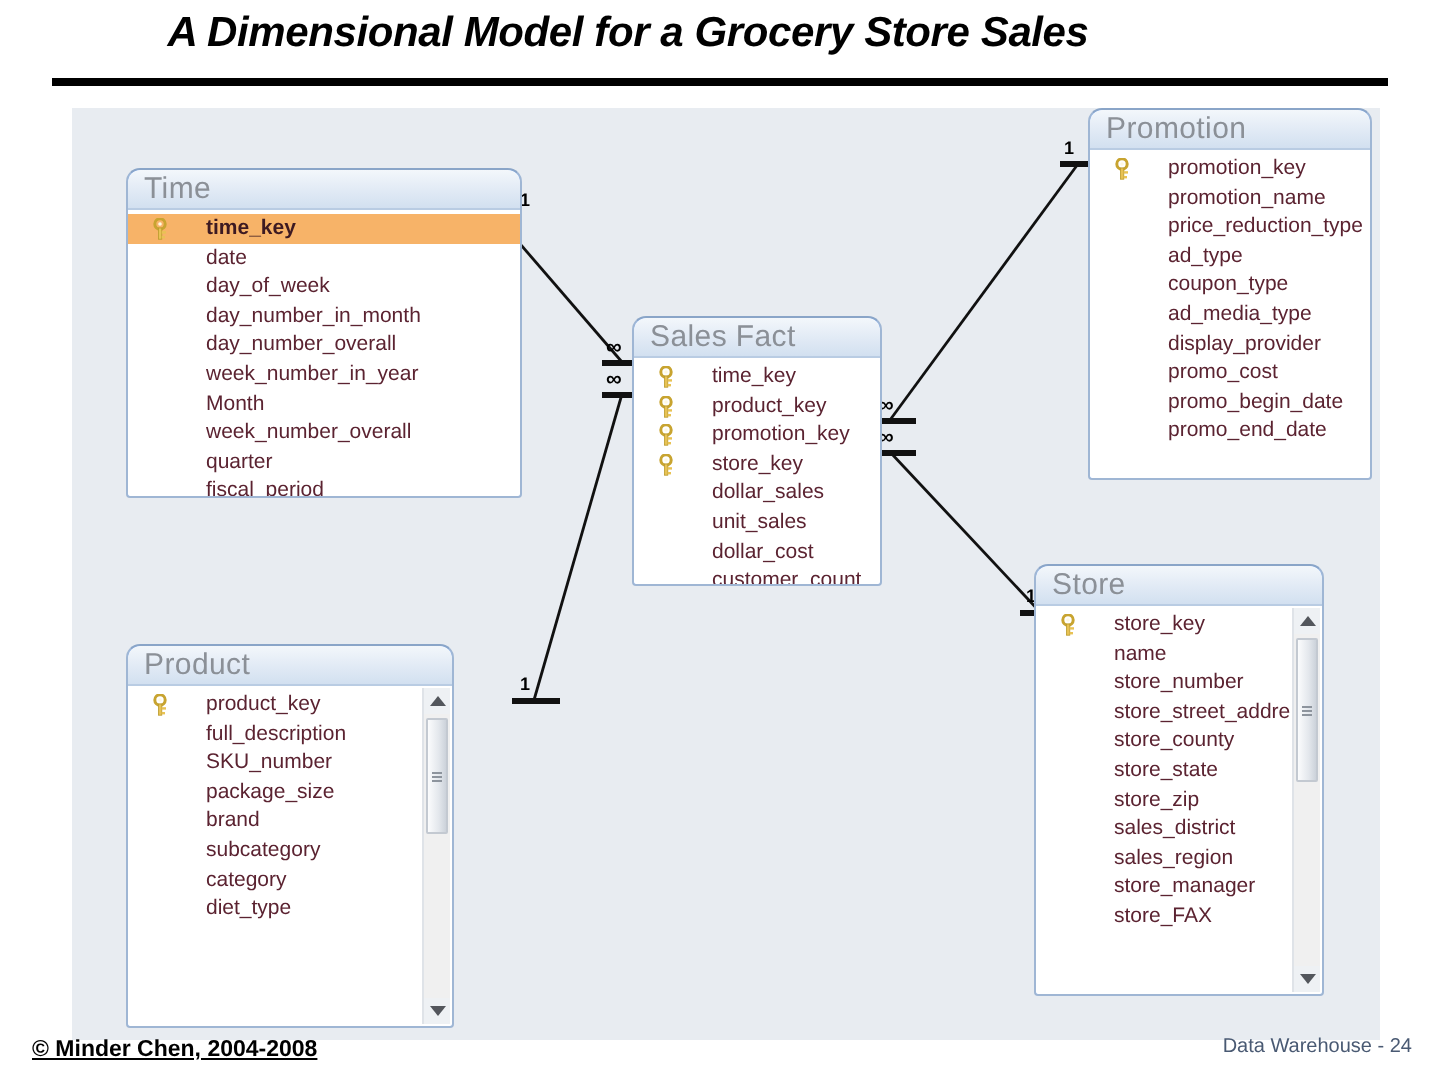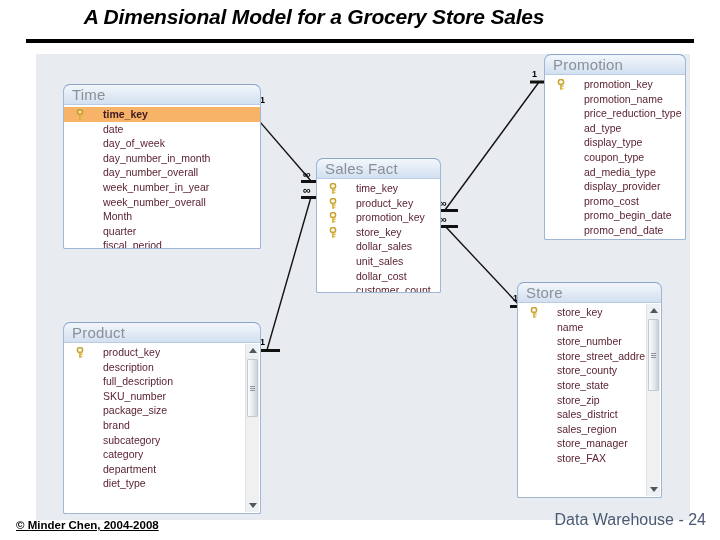--- a/index.html
+++ b/index.html
@@ -150,21 +150,21 @@
     left: 16px; bottom: 9px;
     font-size: 11.5px;
     font-weight: bold;
     color: #000000;
     white-space: nowrap;
     text-decoration: underline;
   }
   #footer-right {
     position: absolute;
     right: 14px; bottom: 11px;
-    font-size: 16px;
+    font-size: 10px;
     color: #4a5a73;
     white-space: nowrap;
   }
 </style>
 </head>
 <body>
 
 <div id="slide-title">A Dimensional Model for a Grocery Store Sales</div>
 <div id="title-rule"></div>
 
@@ -208,47 +208,45 @@
             <circle cx="5" cy="3" r="0.9" fill="#fff9e0"></circle>
             <rect x="4.2" y="5" width="1.7" height="5.6" fill="#e8c254" stroke="#b99a2c" stroke-width="0.4"></rect>
             <rect x="5.9" y="6.6" width="2.1" height="1.2" fill="#e8c254"></rect>
             <rect x="5.9" y="9" width="1.6" height="1.2" fill="#e8c254"></rect>
           </svg><span>time_key</span></div>
         <div class="fld"><span>date</span></div>
         <div class="fld"><span>day_of_week</span></div>
         <div class="fld"><span>day_number_in_month</span></div>
         <div class="fld"><span>day_number_overall</span></div>
         <div class="fld"><span>week_number_in_year</span></div>
+        <div class="fld"><span>Month</span></div>
         <div class="fld"><span>week_number_overall</span></div>
-        <div class="fld"><span>Month</span></div>
         <div class="fld"><span>quarter</span></div>
         <div class="fld"><span>fiscal_period</span></div>
       </div>
   </div>
 
-  <div class="tbl" id="tbl-product" style="left:27px; top:268px; width:198px; height:192px;">
+  <div class="tbl" id="tbl-product" style="left:27px; top:268px; width:164px; height:192px;">
     <div class="tbl-head">
       <div class="tbl-title">Product</div>
     </div>
     <div class="tbl-body" style="height:170px;">
         <div class="fld pk"><svg class="keyicon" viewBox="0 0 10 11">
             <circle cx="5" cy="3" r="2.6" fill="none" stroke="#c8a430" stroke-width="1.5"></circle>
             <circle cx="5" cy="3" r="0.9" fill="#fff9e0"></circle>
             <rect x="4.2" y="5" width="1.7" height="5.6" fill="#e8c254" stroke="#b99a2c" stroke-width="0.4"></rect>
             <rect x="5.9" y="6.6" width="2.1" height="1.2" fill="#e8c254"></rect>
             <rect x="5.9" y="9" width="1.6" height="1.2" fill="#e8c254"></rect>
           </svg><span>product_key</span></div>
-        <div class="fld"><span>description</span></div>
         <div class="fld"><span>full_description</span></div>
         <div class="fld"><span>SKU_number</span></div>
         <div class="fld"><span>package_size</span></div>
         <div class="fld"><span>brand</span></div>
         <div class="fld"><span>subcategory</span></div>
         <div class="fld"><span>category</span></div>
-        <div class="fld"><span>department</span></div>
         <div class="fld"><span>diet_type</span></div>
       <div class="vscroll">
         <div class="arrow up">
             <i></i>
           </div>
         <div class="thumb" style="top:15px; height:58px;">
             <div class="grip"></div>
           </div>
         <div class="arrow down">
             <i></i>
@@ -305,21 +303,20 @@
         <div class="fld pk"><svg class="keyicon" viewBox="0 0 10 11">
             <circle cx="5" cy="3" r="2.6" fill="none" stroke="#c8a430" stroke-width="1.5"></circle>
             <circle cx="5" cy="3" r="0.9" fill="#fff9e0"></circle>
             <rect x="4.2" y="5" width="1.7" height="5.6" fill="#e8c254" stroke="#b99a2c" stroke-width="0.4"></rect>
             <rect x="5.9" y="6.6" width="2.1" height="1.2" fill="#e8c254"></rect>
             <rect x="5.9" y="9" width="1.6" height="1.2" fill="#e8c254"></rect>
           </svg><span>promotion_key</span></div>
         <div class="fld"><span>promotion_name</span></div>
         <div class="fld"><span>price_reduction_type</span></div>
         <div class="fld"><span>ad_type</span></div>
-        <div class="fld"><span>display_type</span></div>
         <div class="fld"><span>coupon_type</span></div>
         <div class="fld"><span>ad_media_type</span></div>
         <div class="fld"><span>display_provider</span></div>
         <div class="fld"><span>promo_cost</span></div>
         <div class="fld"><span>promo_begin_date</span></div>
         <div class="fld"><span>promo_end_date</span></div>
       </div>
   </div>
 
   <div class="tbl" id="tbl-store" style="left:481px; top:228px; width:145px; height:216px;">

